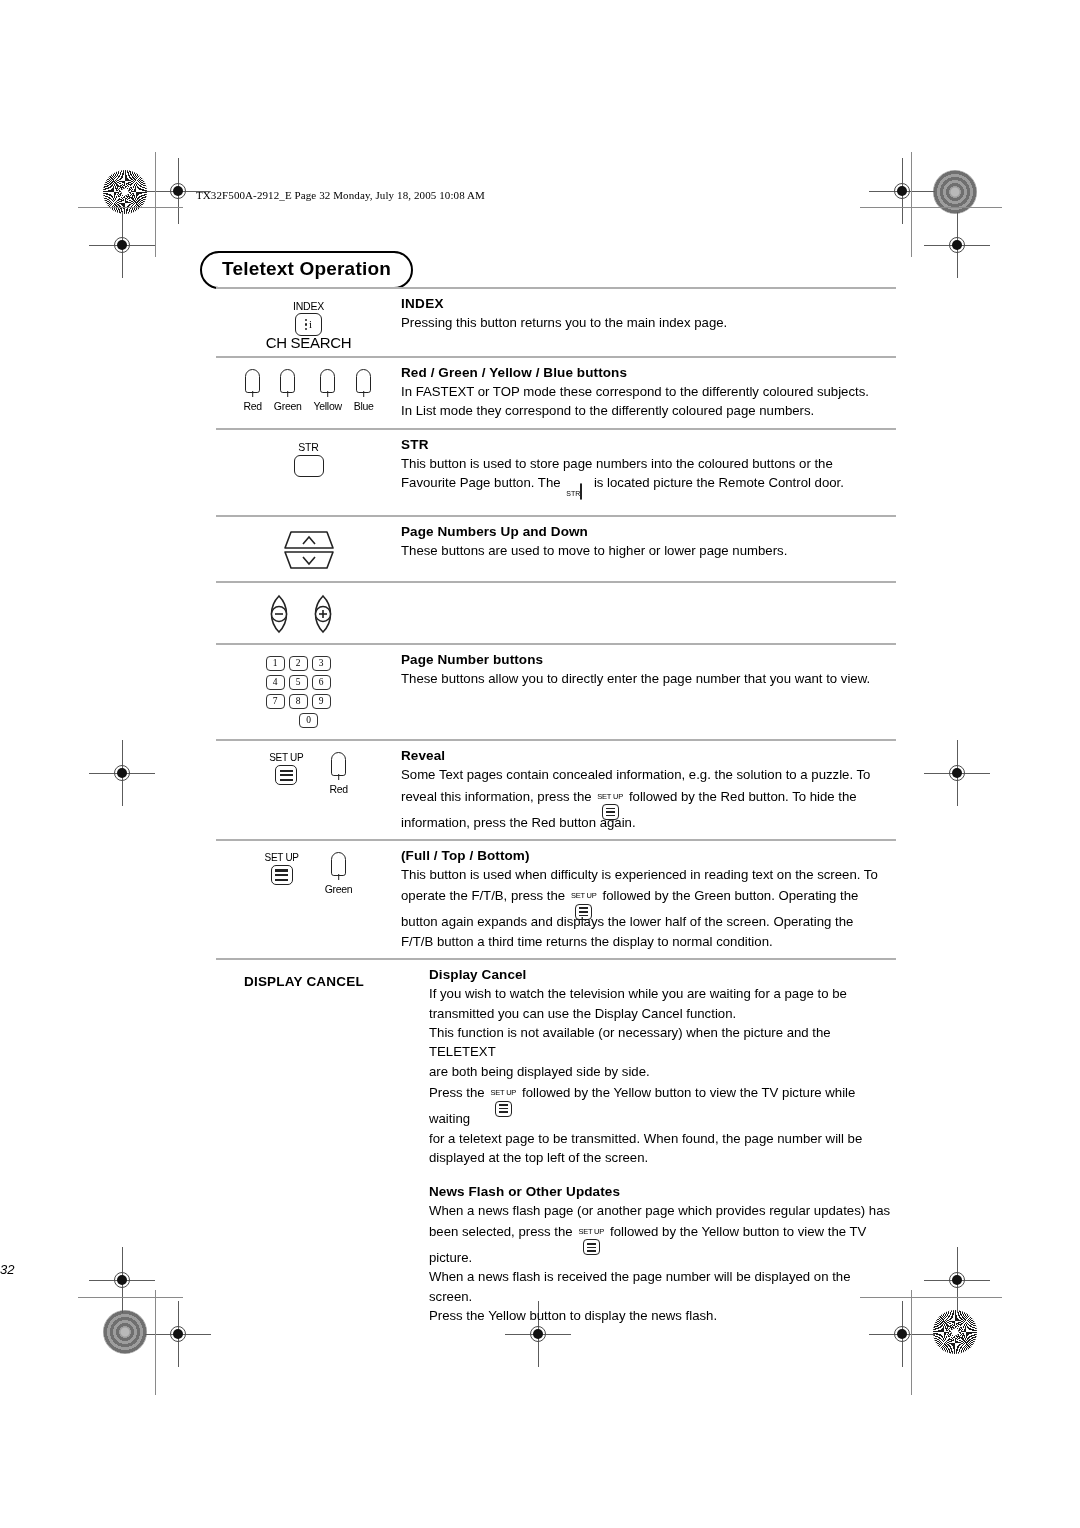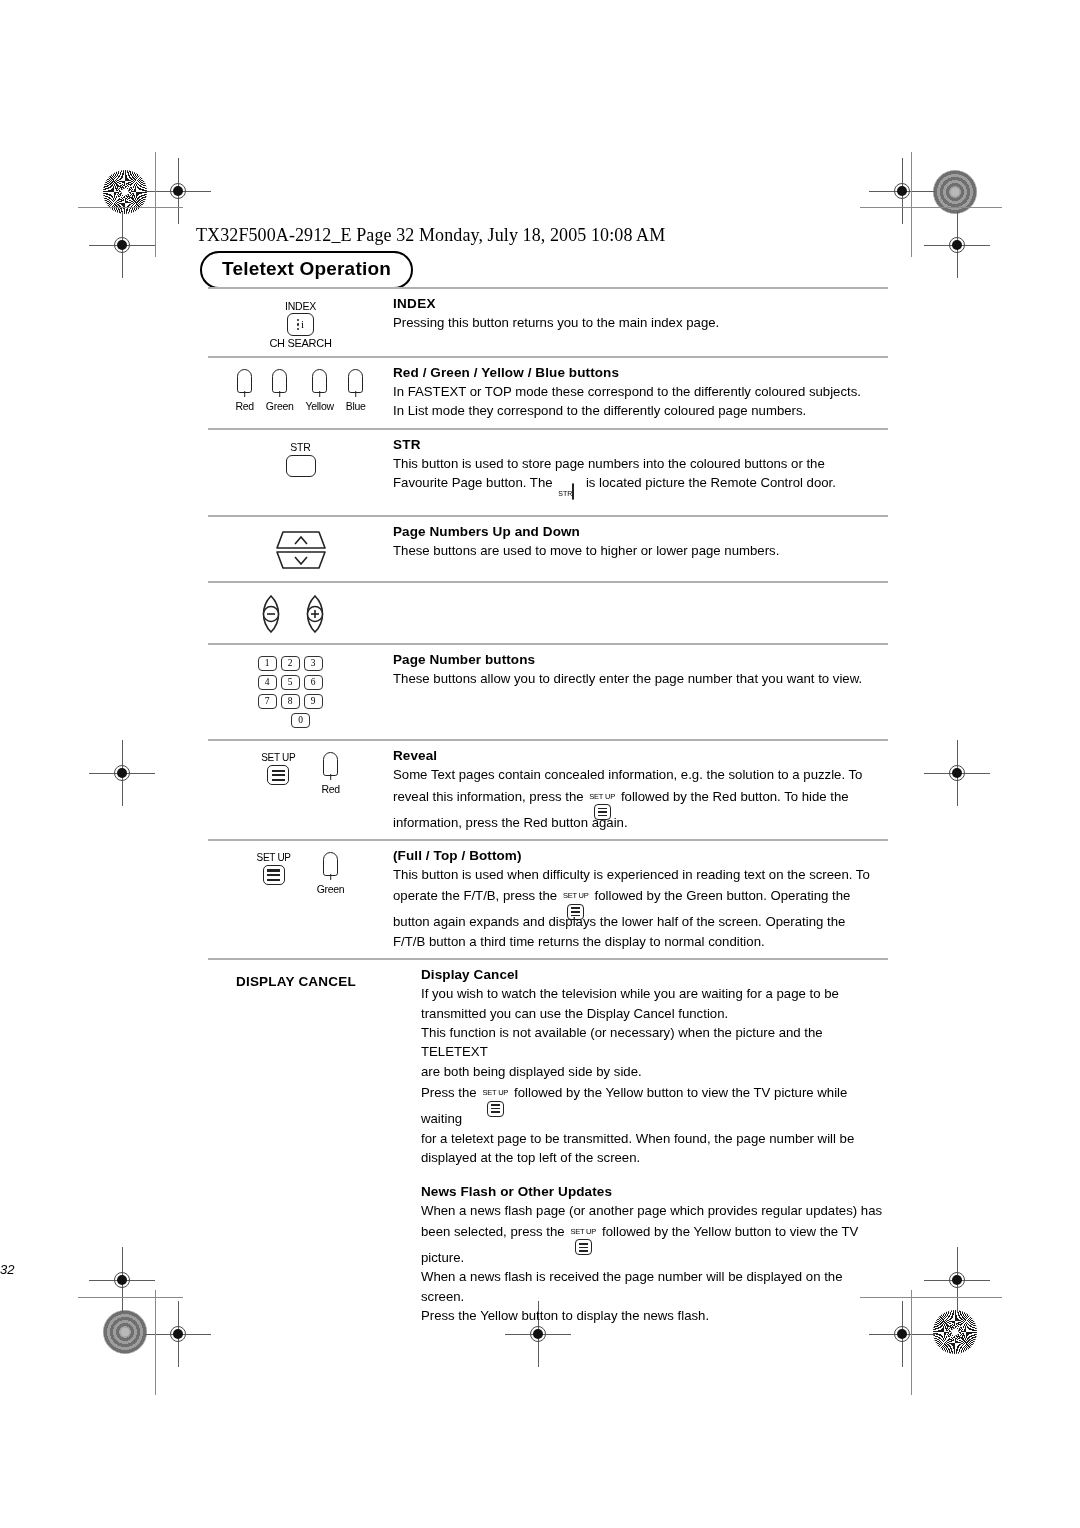--- a/index.html
+++ b/index.html
@@ -57,42 +57,41 @@
 
   .trim {
     position: absolute; background: #8a8a8a;
   }
 
   
   .file-line {
     position: absolute;
     left: 196px; top: 189px;
     font-family: "Liberation Serif", serif;
-    font-size: 18px;
+    font-size: 11px;
     letter-spacing: 0.1px;
     white-space: nowrap;
-    margin-top: 36px;
   }
 
   
   .chapter-pill {
     position: absolute;
     left: 200px; top: 251px;
     padding: 5px 20px 7px 20px;
     border: 2.4px solid #000;
     border-radius: 22px;
     font-size: 19px;
     font-weight: bold;
     letter-spacing: 0.2px;
   }
 
   
   .content {
     position: absolute;
-    left: 208px; top: 287px;
+    left: 216px; top: 287px;
     width: 680px;
   }
   .row {
     display: flex;
     border-top: 2.2px solid #b0b0b0;
     padding: 7px 0 7px 0;
   }
 
   .col-icon {
     width: 185px;
@@ -146,21 +145,21 @@
   .ico-str-sm { width: 22px; height: 26px; }
   .ico-str-sm .lab { font-size: 7px; text-align: center; line-height: 8px; }
   .ico-str-sm .bx {
     width: 15px; height: 13px; margin: 0 auto;
     border: 1.3px solid #222; border-radius: 4px; box-sizing: border-box;
   }
 
   
   .ic-wrap { text-align: center; font-size: 10px; line-height: 12px; }
   .ic-label { font-size: 10.5px; letter-spacing: -0.2px; }
-  .ic-label.tiny { font-size: 11px; letter-spacing: -0.3px; }
+  .ic-label.tiny { font-size: 15px; letter-spacing: -0.3px; }
 
   .btn-index {
     width: 27px; height: 23px; margin: 1px auto 1px auto;
     border: 1.6px solid #222; border-radius: 6px;
     box-sizing: border-box;
     display: flex; align-items: center; justify-content: center;
     gap: 2px;
   }
   .btn-index .dots {
     display: flex; flex-direction: column; gap: 2px;

